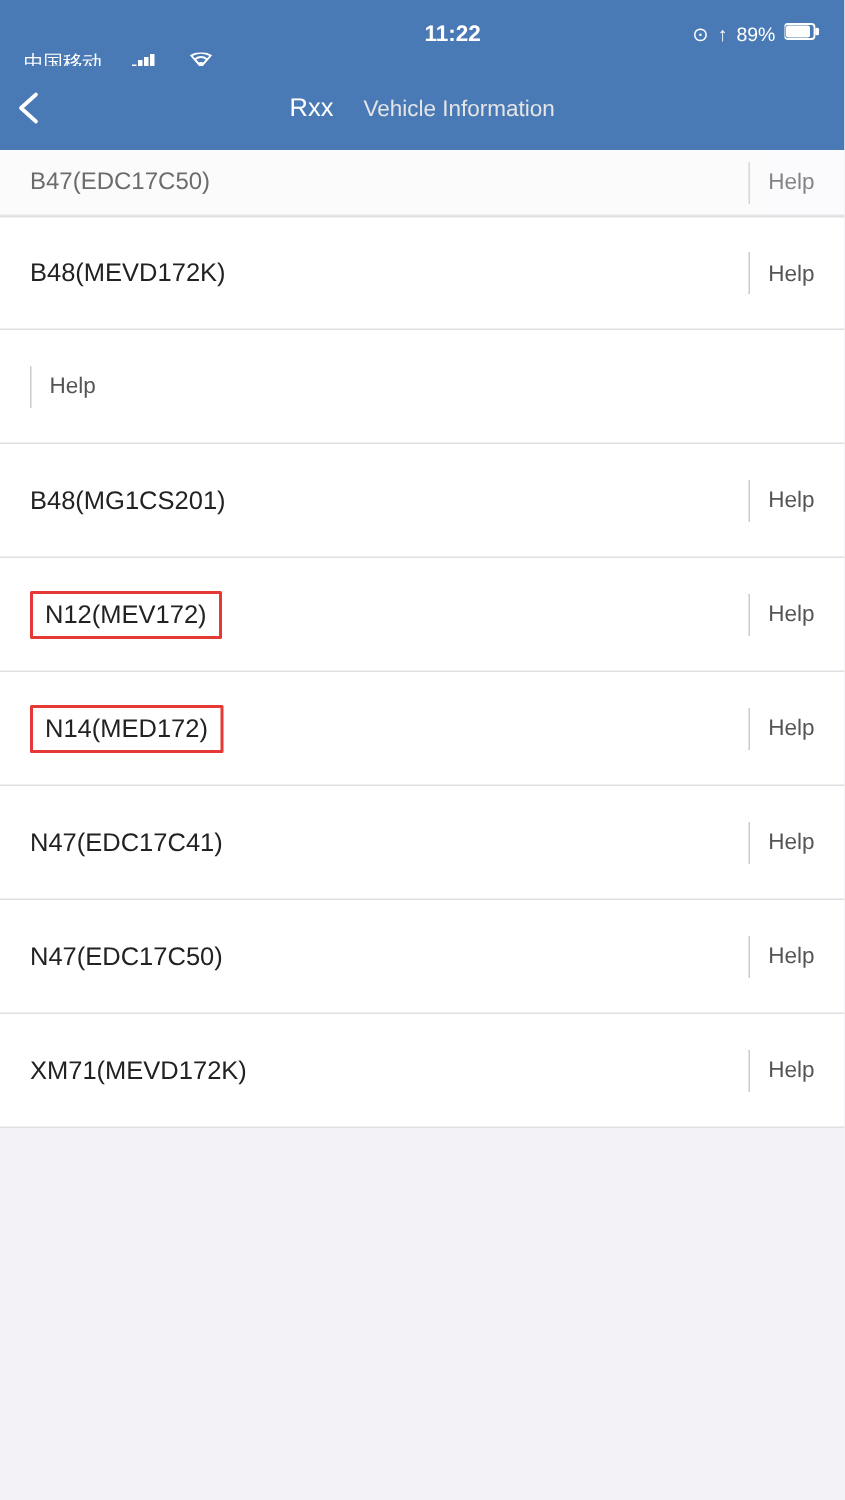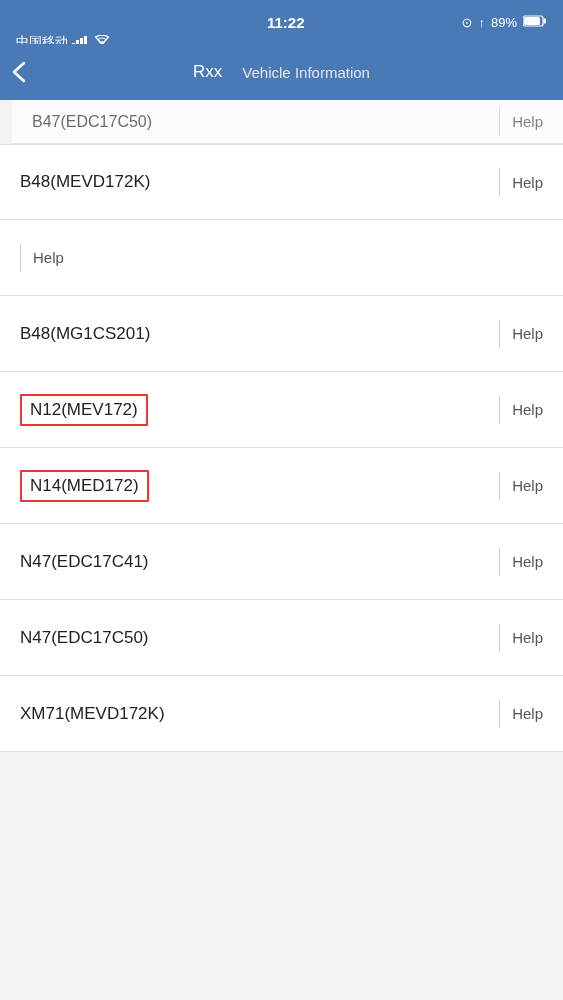--- a/index.html
+++ b/index.html
@@ -17,21 +17,21 @@
       background: #4a7ab5;
       height: 44px;
       display: flex;
       align-items: center;
       justify-content: space-between;
       padding: 0 16px;
       color: white;
       font-size: 13px;
       font-weight: 500;
     }
-    .status-left { display: flex; align-items: center; gap: 4px; margin-top: 40px; }
+    .status-left { display: flex; align-items: center; gap: 20px; margin-top: 40px; }
     .status-right { display: flex; align-items: center; gap: 6px; }
 
     
     .nav-bar {
       background: #4a7ab5;
       height: 56px;
       display: flex;
       align-items: center;
       padding: 0 12px;
       color: white;
@@ -71,21 +71,20 @@
     
     .prev-item {
       background: white;
       padding: 0 20px;
       height: 44px;
       display: flex;
       align-items: center;
       justify-content: space-between;
       border-bottom: 1px solid #e0e0e0;
       opacity: 0.7;
-      margin-left: 12px;
     }
     .prev-item-label {
       font-size: 16px;
       color: #333;
     }
 
     
     .list-container {
       background: #f2f2f7;
     }

